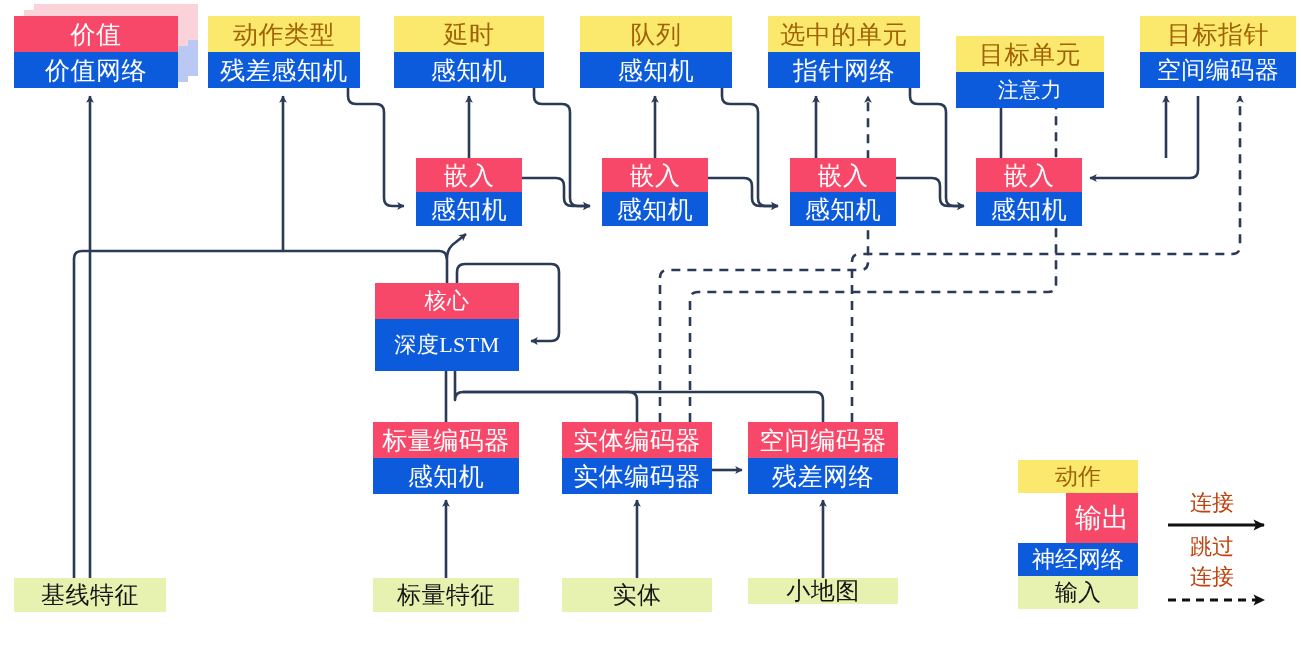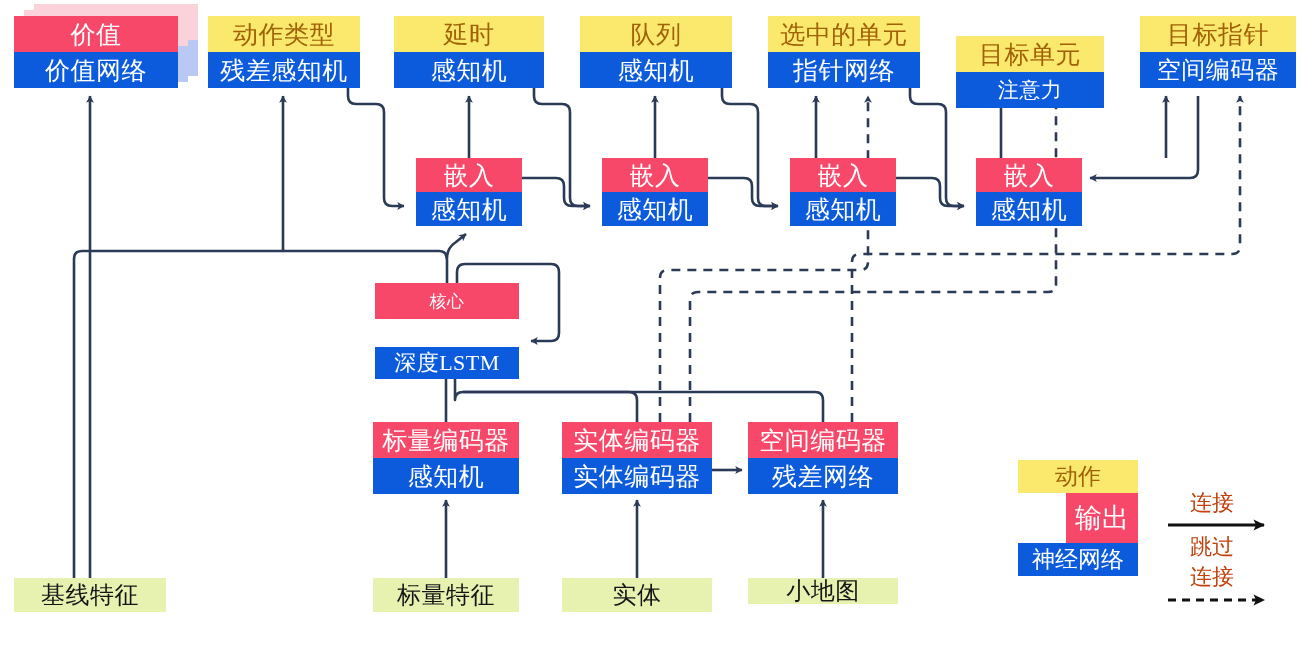--- a/index.html
+++ b/index.html
@@ -144,22 +144,22 @@
       </div>
       <div class="node" style="left: 790px; top: 158px; width: 106px; height: 68px;">
         <div class="cell c-output" style="height: 34px; font-size: 25px;">嵌入</div>
         <div class="cell c-nn" style="height: 34px; font-size: 25px;">感知机</div>
       </div>
       <div class="node" style="left: 976px; top: 158px; width: 106px; height: 68px;">
         <div class="cell c-output" style="height: 34px; font-size: 25px;">嵌入</div>
         <div class="cell c-nn" style="height: 34px; font-size: 25px;">感知机</div>
       </div>
       <div class="node" style="left: 375px; top: 283px; width: 144px; height: 72px;">
-        <div class="cell c-output" style="height: 36px; font-size: 17px;">核心</div>
-        <div class="cell c-nn" style="height: 32px; font-size: 22px; margin-top: 28px;">深度LSTM</div>
+        <div class="cell c-output" style="height: 36px; font-size: 22px;">核心</div>
+        <div class="cell c-nn" style="height: 52px; font-size: 22px;">深度LSTM</div>
       </div>
       <div class="node" style="left: 373px; top: 422px; width: 146px; height: 72px;">
         <div class="cell c-output" style="height: 36px; font-size: 25px;">标量编码器</div>
         <div class="cell c-nn" style="height: 36px; font-size: 25px;">感知机</div>
       </div>
       <div class="node" style="left: 562px; top: 422px; width: 150px; height: 72px;">
         <div class="cell c-output" style="height: 36px; font-size: 25px;">实体编码器</div>
         <div class="cell c-nn" style="height: 36px; font-size: 25px;">实体编码器</div>
       </div>
       <div class="node" style="left: 748px; top: 422px; width: 150px; height: 72px;">
@@ -170,20 +170,21 @@
       <div class="node cell c-input" style="left: 373px; top: 578px; width: 146px; height: 34px; font-size: 24px;">标量特征</div>
       <div class="node cell c-input" style="left: 562px; top: 578px; width: 150px; height: 34px; font-size: 24px;">实体</div>
       <div class="node cell c-input" style="left: 748px; top: 578px; width: 150px; height: 26px; font-size: 24px;">小地图</div>
     </div>
 
   <div class="legend-box" style="left:1018px;top:460px;width:120px;">
     <div id="legend-swatches">
         <div class="legend-row c-action" style="height: 33px; font-size: 23px;">动作</div>
         <div class="legend-row c-output" style="height: 50px; font-size: 27px; margin-left: 48px;">输出</div>
         <div class="legend-row c-nn" style="height: 33px; font-size: 23px;">神经网络</div>
+        <div class="legend-row c-input" style="height: 33px; font-size: 23px;">输入</div>
       </div>
   </div>
 
   <div class="lg-text" style="left:1190px;top:492px;font-size:22px;">连接</div>
   <div class="lg-text" style="left:1190px;top:536px;font-size:22px;">跳过</div>
   <div class="lg-text" style="left:1190px;top:566px;font-size:22px;">连接</div>
 
 </div>
 
 </body></html>

